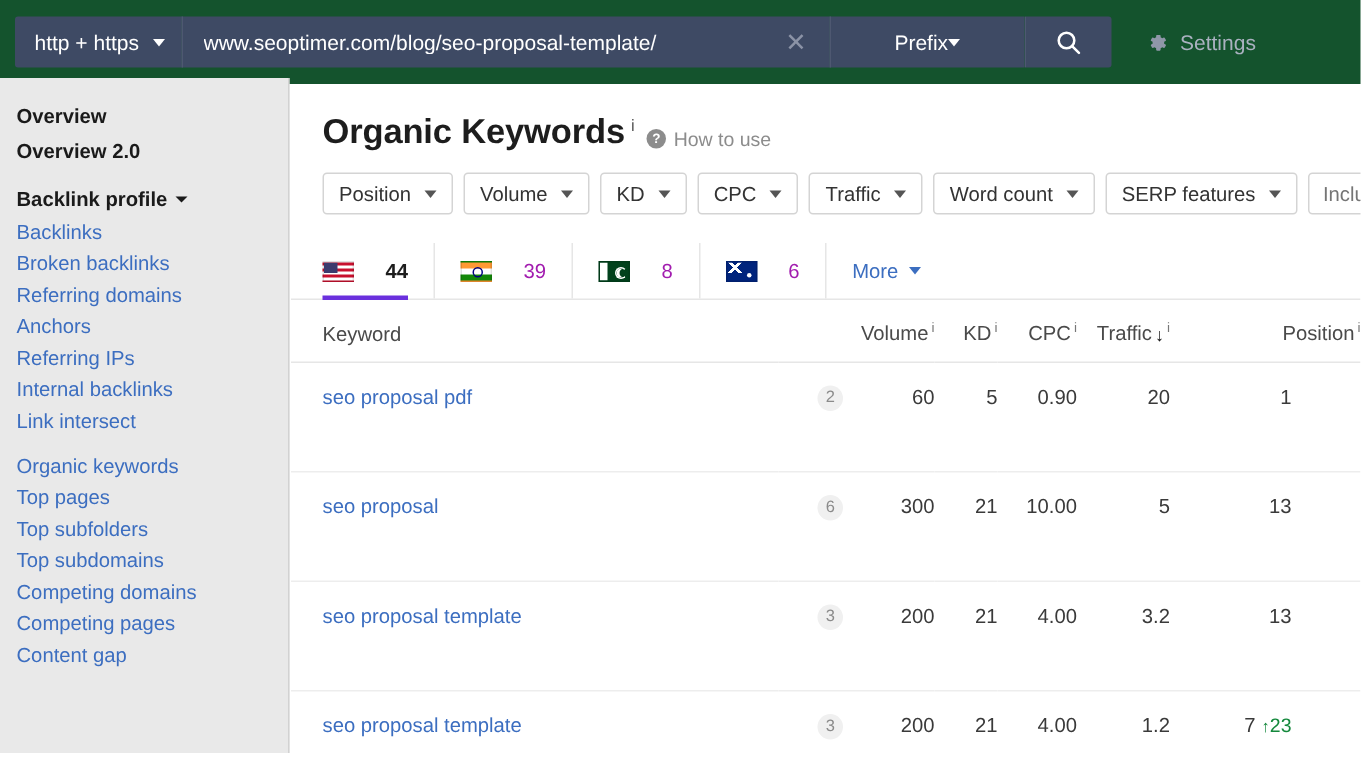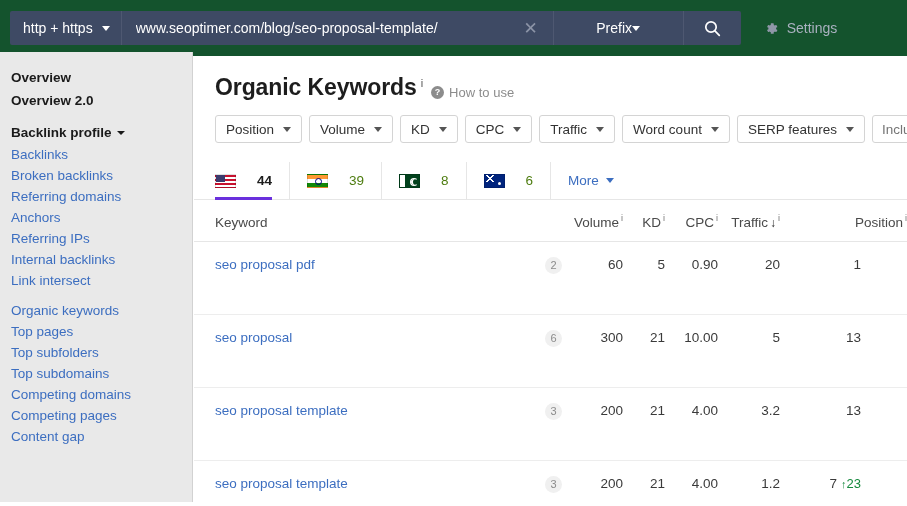--- a/index.html
+++ b/index.html
@@ -166,21 +166,21 @@
     padding-left: 21px; height: 38px;
   }
   .flag-tab {
     display: flex; align-items: center; gap: 21px;
     padding: 0 17px; position: relative;
     cursor: pointer;
     border-right: 1px solid #e6e6e6;
   }
   .flag-tab:first-child { padding-left: 0; }
   .flag-tab.more { border-right: none; }
-  .flag-count { font-size: 13.5px; color: #4d7c0f; }
+  .flag-count { font-size: 13.5px; color: #a21caf; }
   .flag-tab.active .flag-count { color: #1d1d1d; font-weight: bold; }
   .flag-tab.active::after {
     content: ""; position: absolute;
     left: 0; right: 17px; bottom: -1px;
     height: 3px; background: #6a30dd;
   }
   .flag {
     width: 21px; height: 14px;
     display: inline-block; position: relative;
     overflow: hidden; border: 1px solid rgba(0,0,0,.12);

